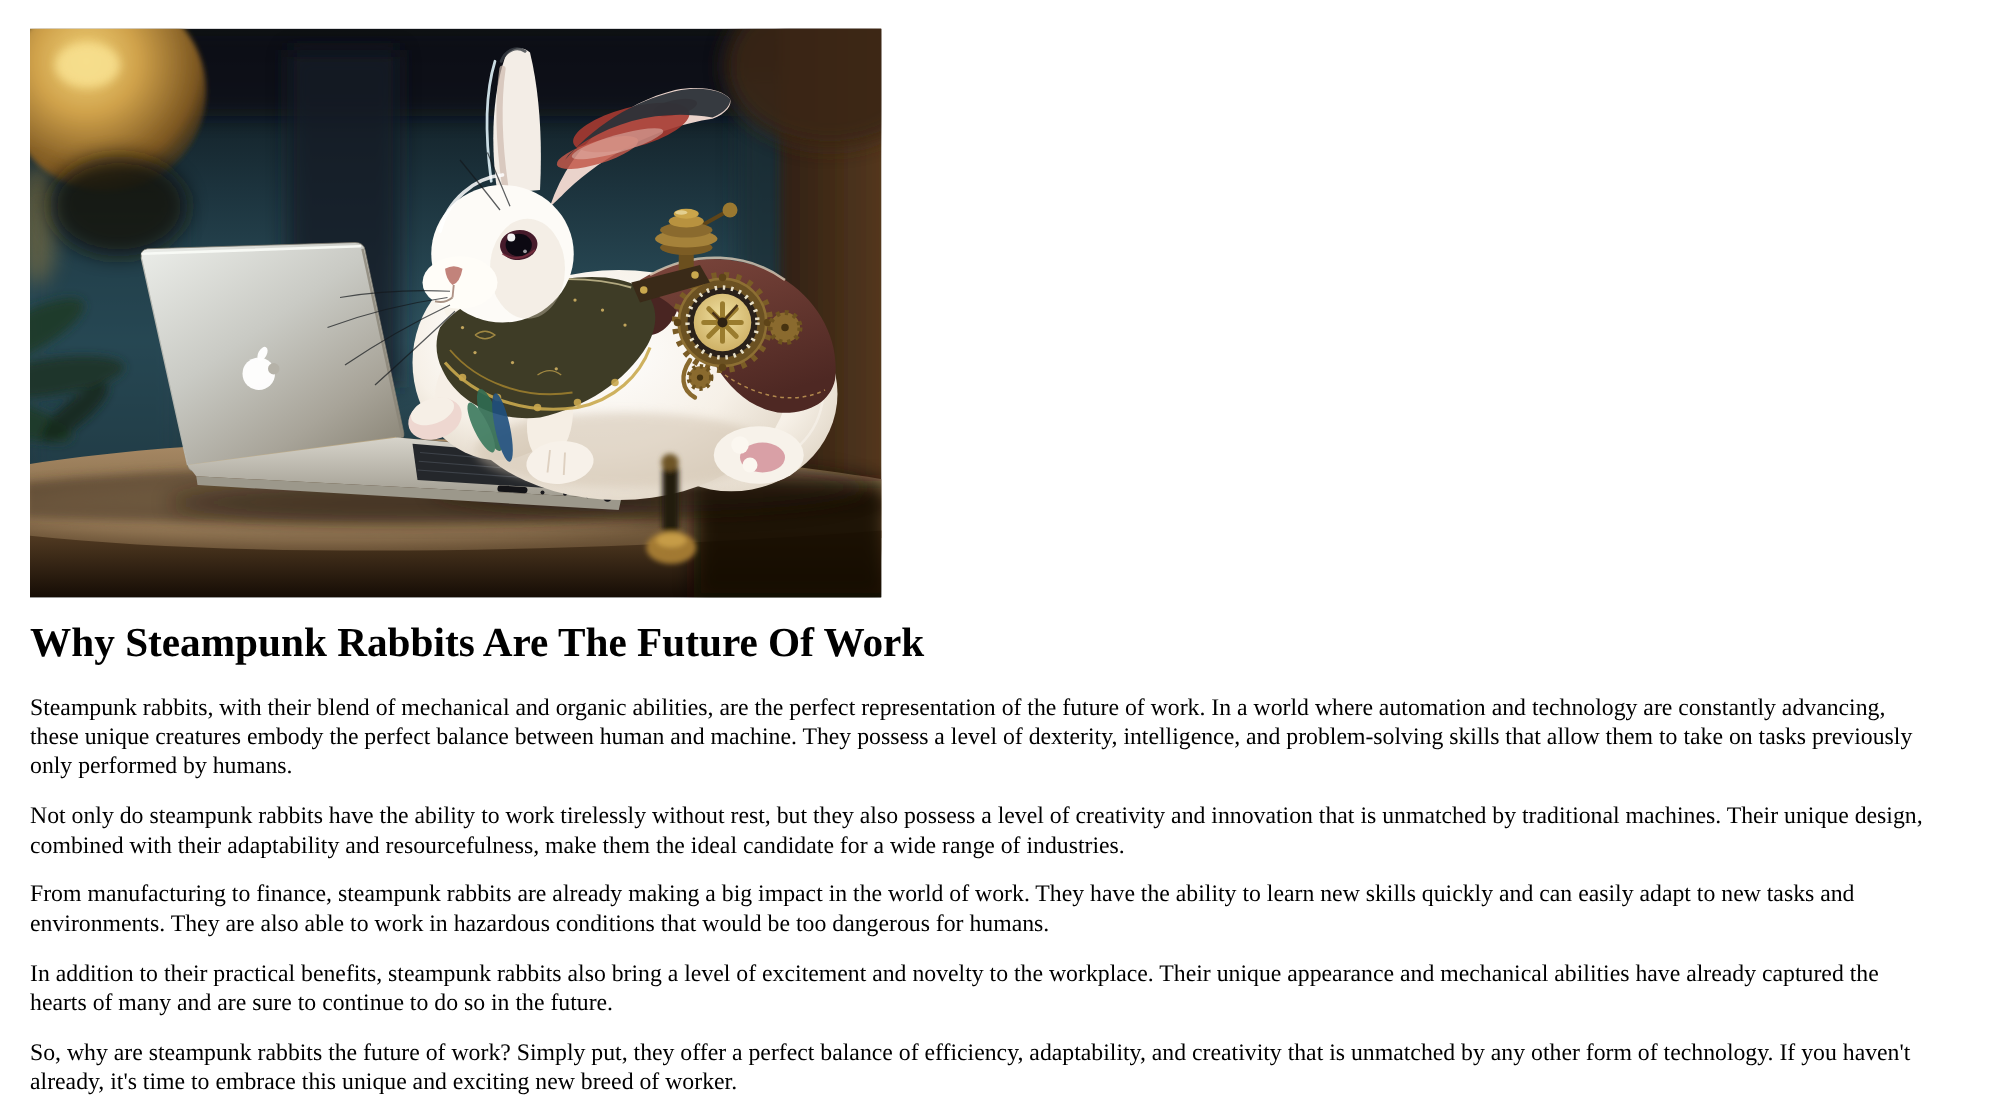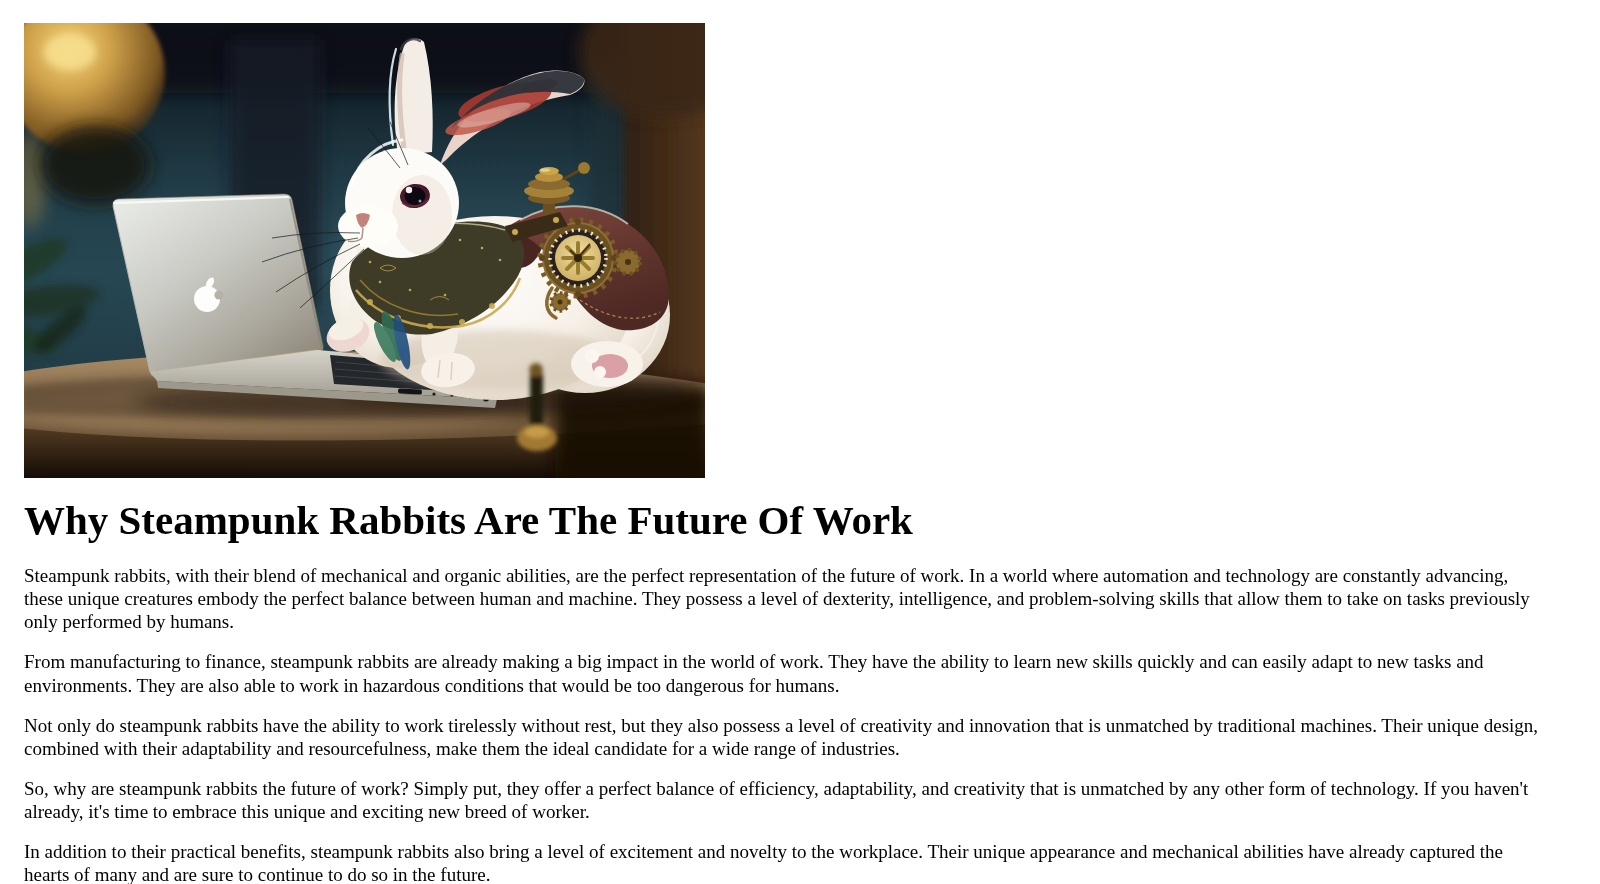--- a/index.html
+++ b/index.html
@@ -4,21 +4,21 @@
 <style>
   html,body{margin:0;padding:0;background:#ffffff;color:#000;}
   .page{
     padding:23px 58px 30px 24px;
     font-family:"Liberation Serif","DejaVu Serif",serif;
   }
   figure.hero{margin:0;padding:0;line-height:0;}
   figure.hero svg{display:block;}
   h1.title{
     font-family:"Liberation Serif","DejaVu Serif",serif;
-    font-size:41px;
+    font-size:33px;
     font-weight:700;
     line-height:1.14;
     margin:19px 0 20px 0;
   }
   p.body-par{
     font-size:19px;
     line-height:1.23;
     margin:16.5px 0;
   }
 </style>
@@ -303,18 +303,18 @@
         <circle cx="512" cy="347" r="7" fill="#6e5526"></circle>
         <ellipse cx="513" cy="415" rx="20" ry="13" fill="#a87d33" opacity="0.95"></ellipse>
         <ellipse cx="513" cy="409" rx="12" ry="6" fill="#caa04a" opacity="0.9"></ellipse>
       </g>
     </svg>
   </figure>
 
   <h1 class="title">Why Steampunk Rabbits Are The Future Of Work</h1>
 
   <p class="body-par">Steampunk rabbits, with their blend of mechanical and organic abilities, are the perfect representation of the future of work. In a world where automation and technology are constantly advancing, these unique creatures embody the perfect balance between human and machine. They possess a level of dexterity, intelligence, and problem-solving skills that allow them to take on tasks previously only performed by humans.</p>
+  <p class="body-par">Not only do steampunk rabbits have the ability to work tirelessly without rest, but they also possess a level of creativity and innovation that is unmatched by traditional machines. Their unique design, combined with their adaptability and resourcefulness, make them the ideal candidate for a wide range of industries.</p>
   <p class="body-par">From manufacturing to finance, steampunk rabbits are already making a big impact in the world of work. They have the ability to learn new skills quickly and can easily adapt to new tasks and environments. They are also able to work in hazardous conditions that would be too dangerous for humans.</p>
-  <p class="body-par">Not only do steampunk rabbits have the ability to work tirelessly without rest, but they also possess a level of creativity and innovation that is unmatched by traditional machines. Their unique design, combined with their adaptability and resourcefulness, make them the ideal candidate for a wide range of industries.</p>
+  <p class="body-par">In addition to their practical benefits, steampunk rabbits also bring a level of excitement and novelty to the workplace. Their unique appearance and mechanical abilities have already captured the hearts of many and are sure to continue to do so in the future.</p>
   <p class="body-par">So, why are steampunk rabbits the future of work? Simply put, they offer a perfect balance of efficiency, adaptability, and creativity that is unmatched by any other form of technology. If you haven't already, it's time to embrace this unique and exciting new breed of worker.</p>
-  <p class="body-par">In addition to their practical benefits, steampunk rabbits also bring a level of excitement and novelty to the workplace. Their unique appearance and mechanical abilities have already captured the hearts of many and are sure to continue to do so in the future.</p>
 
 </main>
 
 </body></html>

